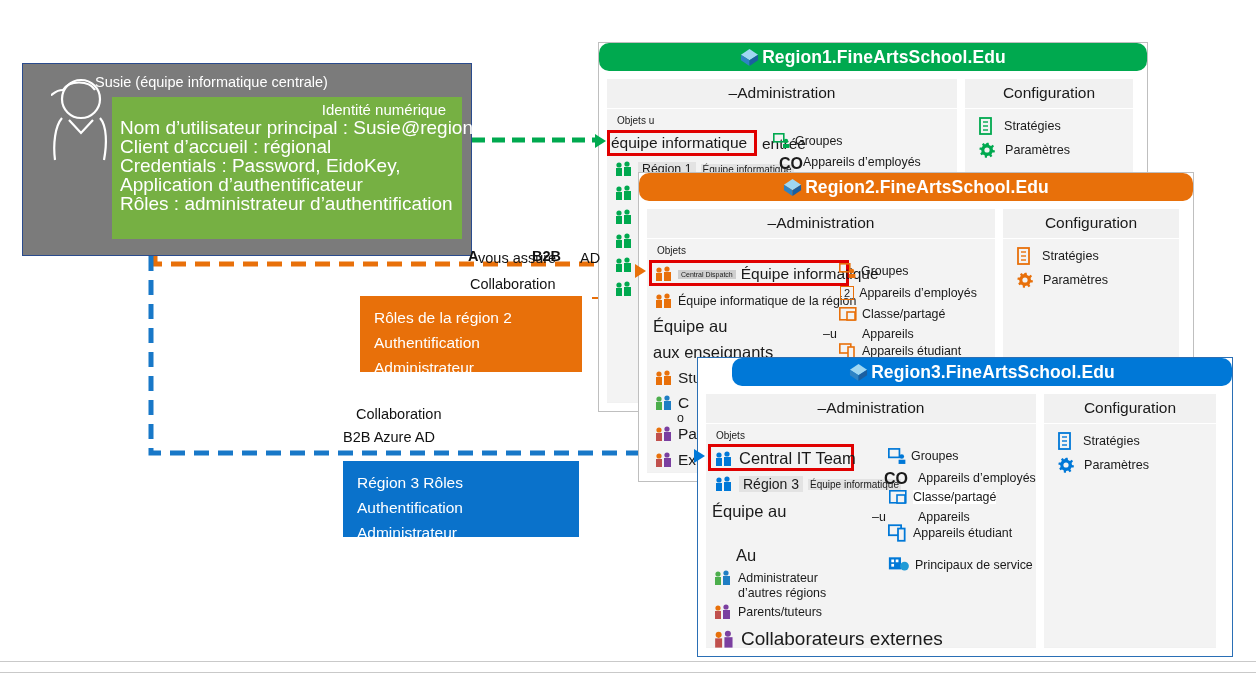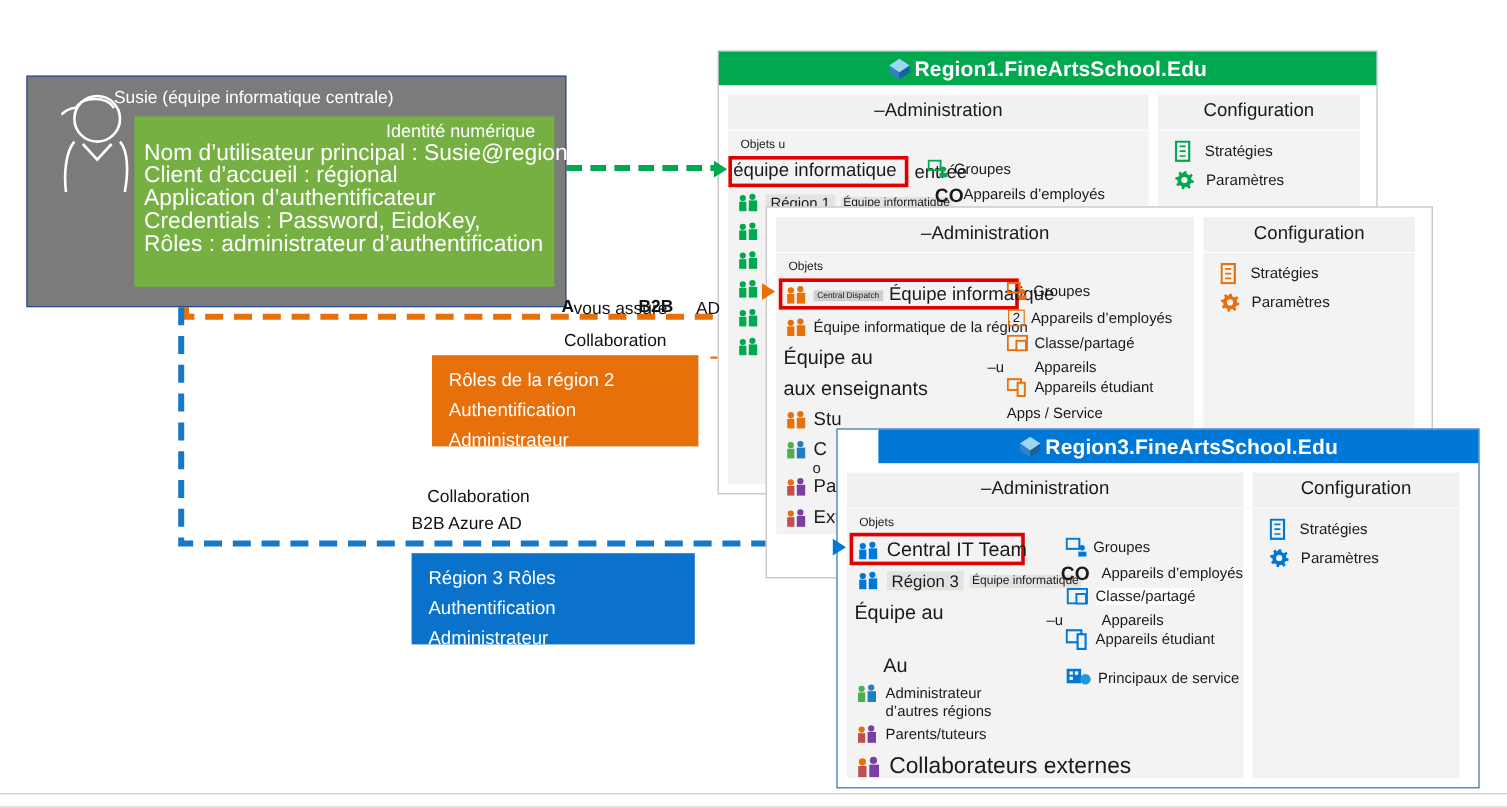--- a/index.html
+++ b/index.html
@@ -27,21 +27,21 @@
   #susie-identity .ident-head{
     text-align:right;color:#ffffff;font-size:15px;padding:4px 16px 0 0;
   }
   #susie-identity .ln{color:#ffffff;font-size:19px;padding:0 2px 0 8px;line-height:19px;white-space:nowrap;}
   #susie-avatar{position:absolute;left:26px;top:14px;width:60px;height:85px;}
 
   
   .panel{box-sizing:border-box;background:#ffffff;}
   .panel .hdr{
     height:28px;display:flex;align-items:center;justify-content:center;gap:3px;
-    color:#ffffff;font-weight:bold;font-size:17.5px;letter-spacing:.1px;
+    color:#ffffff;font-weight:bold;font-size:17.5px;letter-spacing:.1px;border-radius:10px;
   }
   .panel .hdr .cube{width:19px;height:19px;display:block;}
   .panel .body{display:flex;gap:8px;padding:8px;box-sizing:border-box;height:calc(100% - 28px);}
   .col{background:#f1f1f1;box-sizing:border-box;position:relative;}
   .col-title{
     text-align:center;font-size:15.5px;color:#1a1a1a;
     background:#f1f1f1;padding:5px 0 6px 0;border-bottom:1px solid #ffffff;
   }
   .col-inner{position:relative;background:#f3f3f3;height:calc(100% - 31px);}
   .objets{position:absolute;font-size:10px;color:#1a1a1a;}
@@ -119,22 +119,22 @@
       <path d="M14 12 C 6 12, 4 17, 2 17" fill="none" stroke="#ffffff" stroke-width="2.2"></path>
       <path d="M13 40 C 6 48, 4 66, 6 82" fill="none" stroke="#ffffff" stroke-width="2.2"></path>
       <path d="M51 40 C 58 48, 58 66, 55 82" fill="none" stroke="#ffffff" stroke-width="2.2"></path>
       <path d="M20 42 L 32 55 L 44 42" fill="none" stroke="#ffffff" stroke-width="2.2"></path>
     </svg>
     <div id="susie-title">Susie (équipe informatique centrale)</div>
     <div id="susie-identity">
       <div class="ident-head">Identité numérique</div>
       <div class="ln">Nom d’utilisateur principal : Susie@regionl.fineartssc</div>
       <div class="ln">Client d’accueil : régional</div>
+      <div class="ln">Credentials : Password, EidoKey,</div>
       <div class="ln">Application d’authentificateur</div>
-      <div class="ln">Credentials : Password, EidoKey,</div>
       <div class="ln">Rôles : administrateur d’authentification</div>
     </div>
   </div>
 
   <div id="region1" class="panel abs">
     <div class="hdr">
       <svg class="cube" viewBox="0 0 20 20">
         <polygon points="10,1 19,7 10,13 1,7" fill="#9fd7f2"></polygon>
         <polygon points="1,7 10,13 10,19 1,13" fill="#2f83c4"></polygon>
         <polygon points="19,7 10,13 10,19 19,13" fill="#1b5fa0"></polygon>
@@ -243,20 +243,28 @@
               <circle cx="8" cy="8" r="2.6" fill="#f3f3f3"></circle>
             </svg>
             <span class="lbl">Paramètres</span>
           </div>
         </div>
       </div>
     </div>
   </div>
 
   <div id="region2" class="panel abs">
+    <div class="hdr">
+      <svg class="cube" viewBox="0 0 20 20">
+        <polygon points="10,1 19,7 10,13 1,7" fill="#9fd7f2"></polygon>
+        <polygon points="1,7 10,13 10,19 1,13" fill="#2f83c4"></polygon>
+        <polygon points="19,7 10,13 10,19 19,13" fill="#1b5fa0"></polygon>
+      </svg>
+      <span>Region2.FineArtsSchool.Edu</span>
+    </div>
     <div class="body">
       <div class="col admin">
         <div class="col-title">–Administration</div>
         <div class="col-inner">
           <div class="objets" style="left:10px;top:6px;">Objets</div>
 
           <div class="tri" style="left:-12px;top:25px;border-left:11px solid #e8700a;"></div>
           <div class="hl" style="left:2px;top:21px;width:200px;height:26px;"></div>
           <div class="row" style="left:8px;top:26px;">
             <svg width="18" height="16" viewBox="0 0 18 16">

